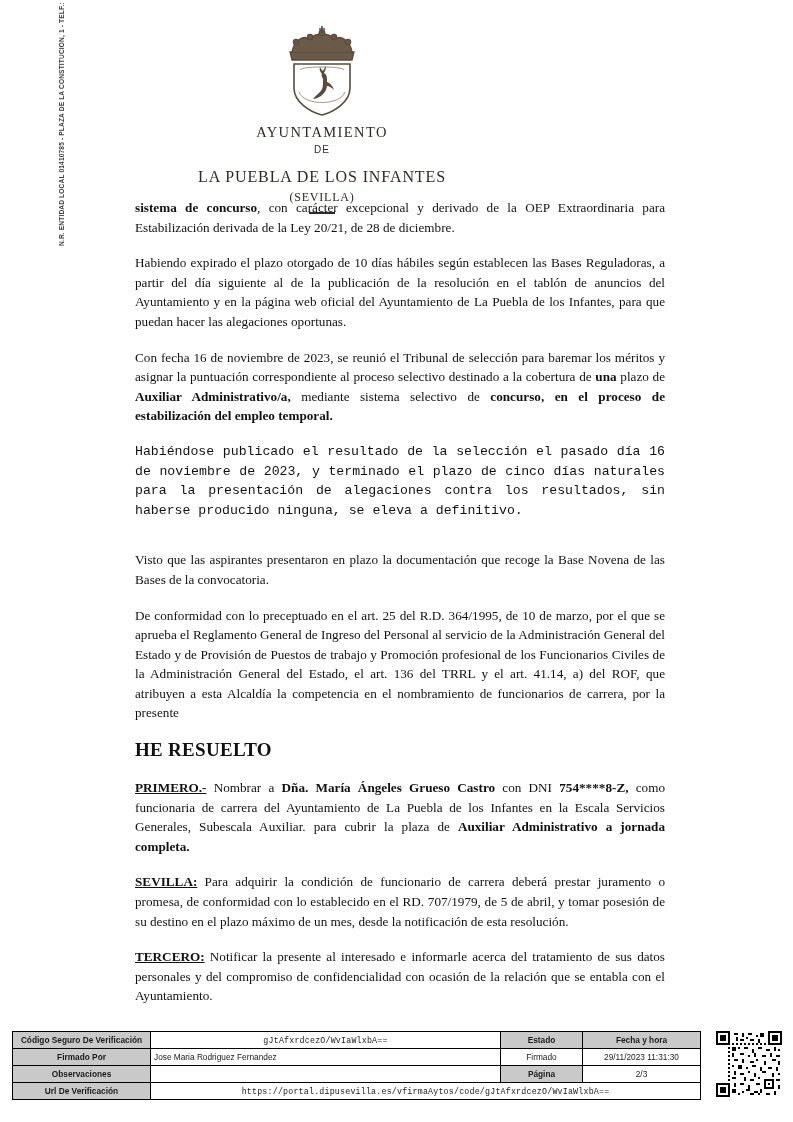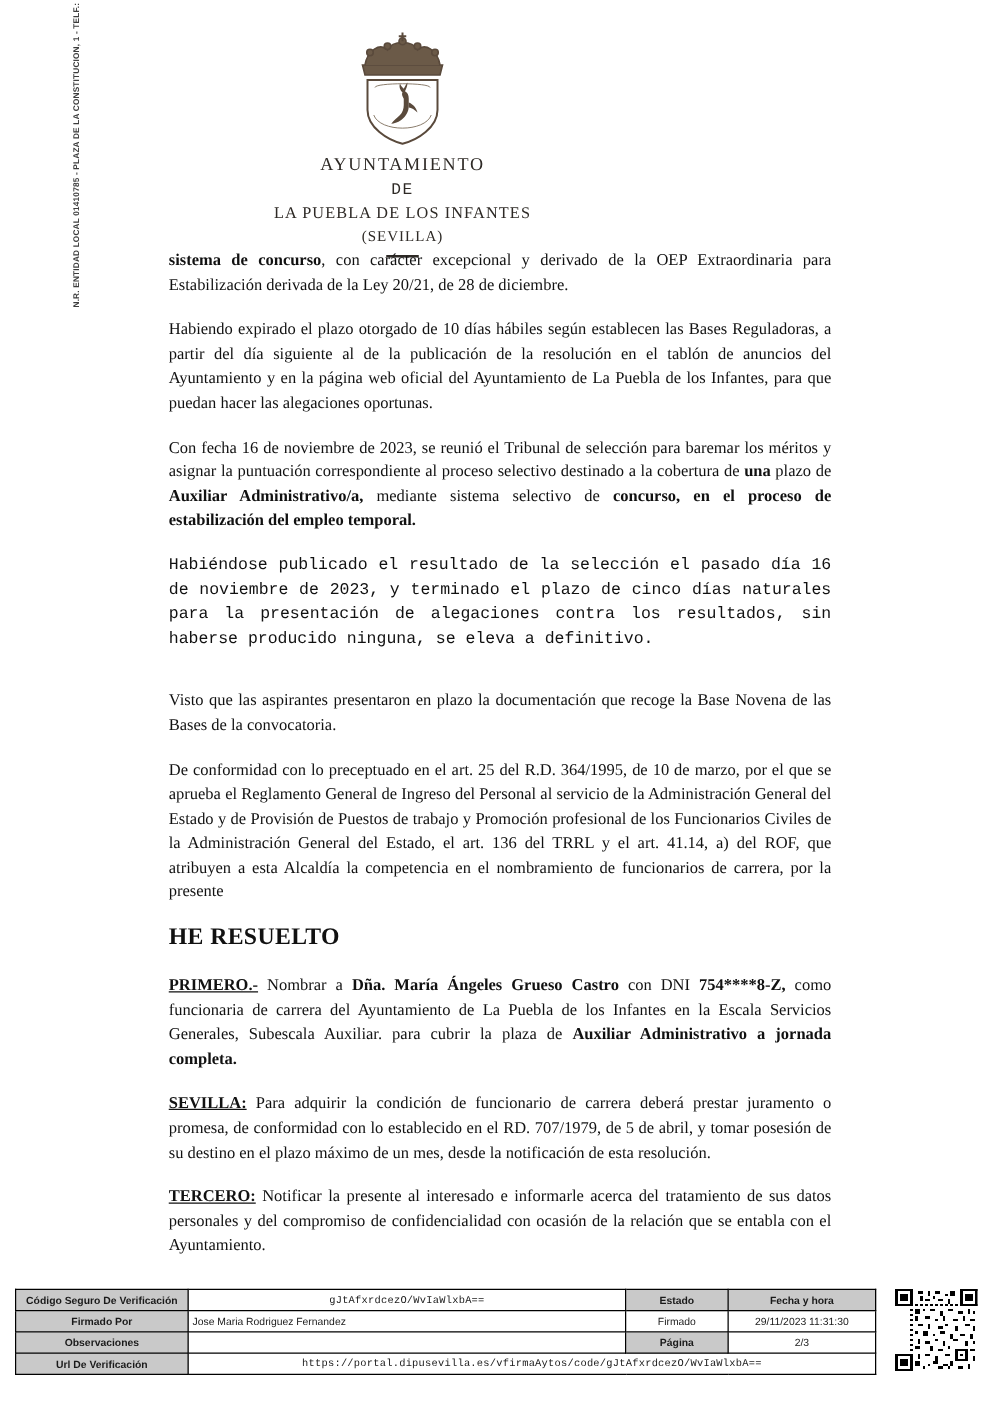--- a/index.html
+++ b/index.html
@@ -56,32 +56,32 @@
   }
   .lh-line1 {
     font-family: "Liberation Serif", serif;
     font-size: 14.5px;
     letter-spacing: 1.4px;
     color: #2e2a26;
     font-weight: 400;
     margin-top: 2px;
   }
   .lh-line2 {
-    font-family: Liberation Mono, monospace;
-    font-size: 13px;
+    font-family: Liberation Sans, sans-serif;
+    font-size: 10px;
     letter-spacing: 1.1px;
     color: #2e2a26;
     margin-top: 3px;
   }
   .lh-line3 {
     font-family: "Liberation Serif", serif;
-    font-size: 13px;
+    font-size: 16px;
     letter-spacing: 0.9px;
     color: #2e2a26;
-    margin-top: 3px;
+    margin-top: 13px;
   }
   .lh-line4 {
     font-family: "Liberation Serif", serif;
     font-size: 12px;
     letter-spacing: 0.8px;
     color: #2e2a26;
     margin-top: 4px;
   }
   .lh-rule {
     width: 26px;

